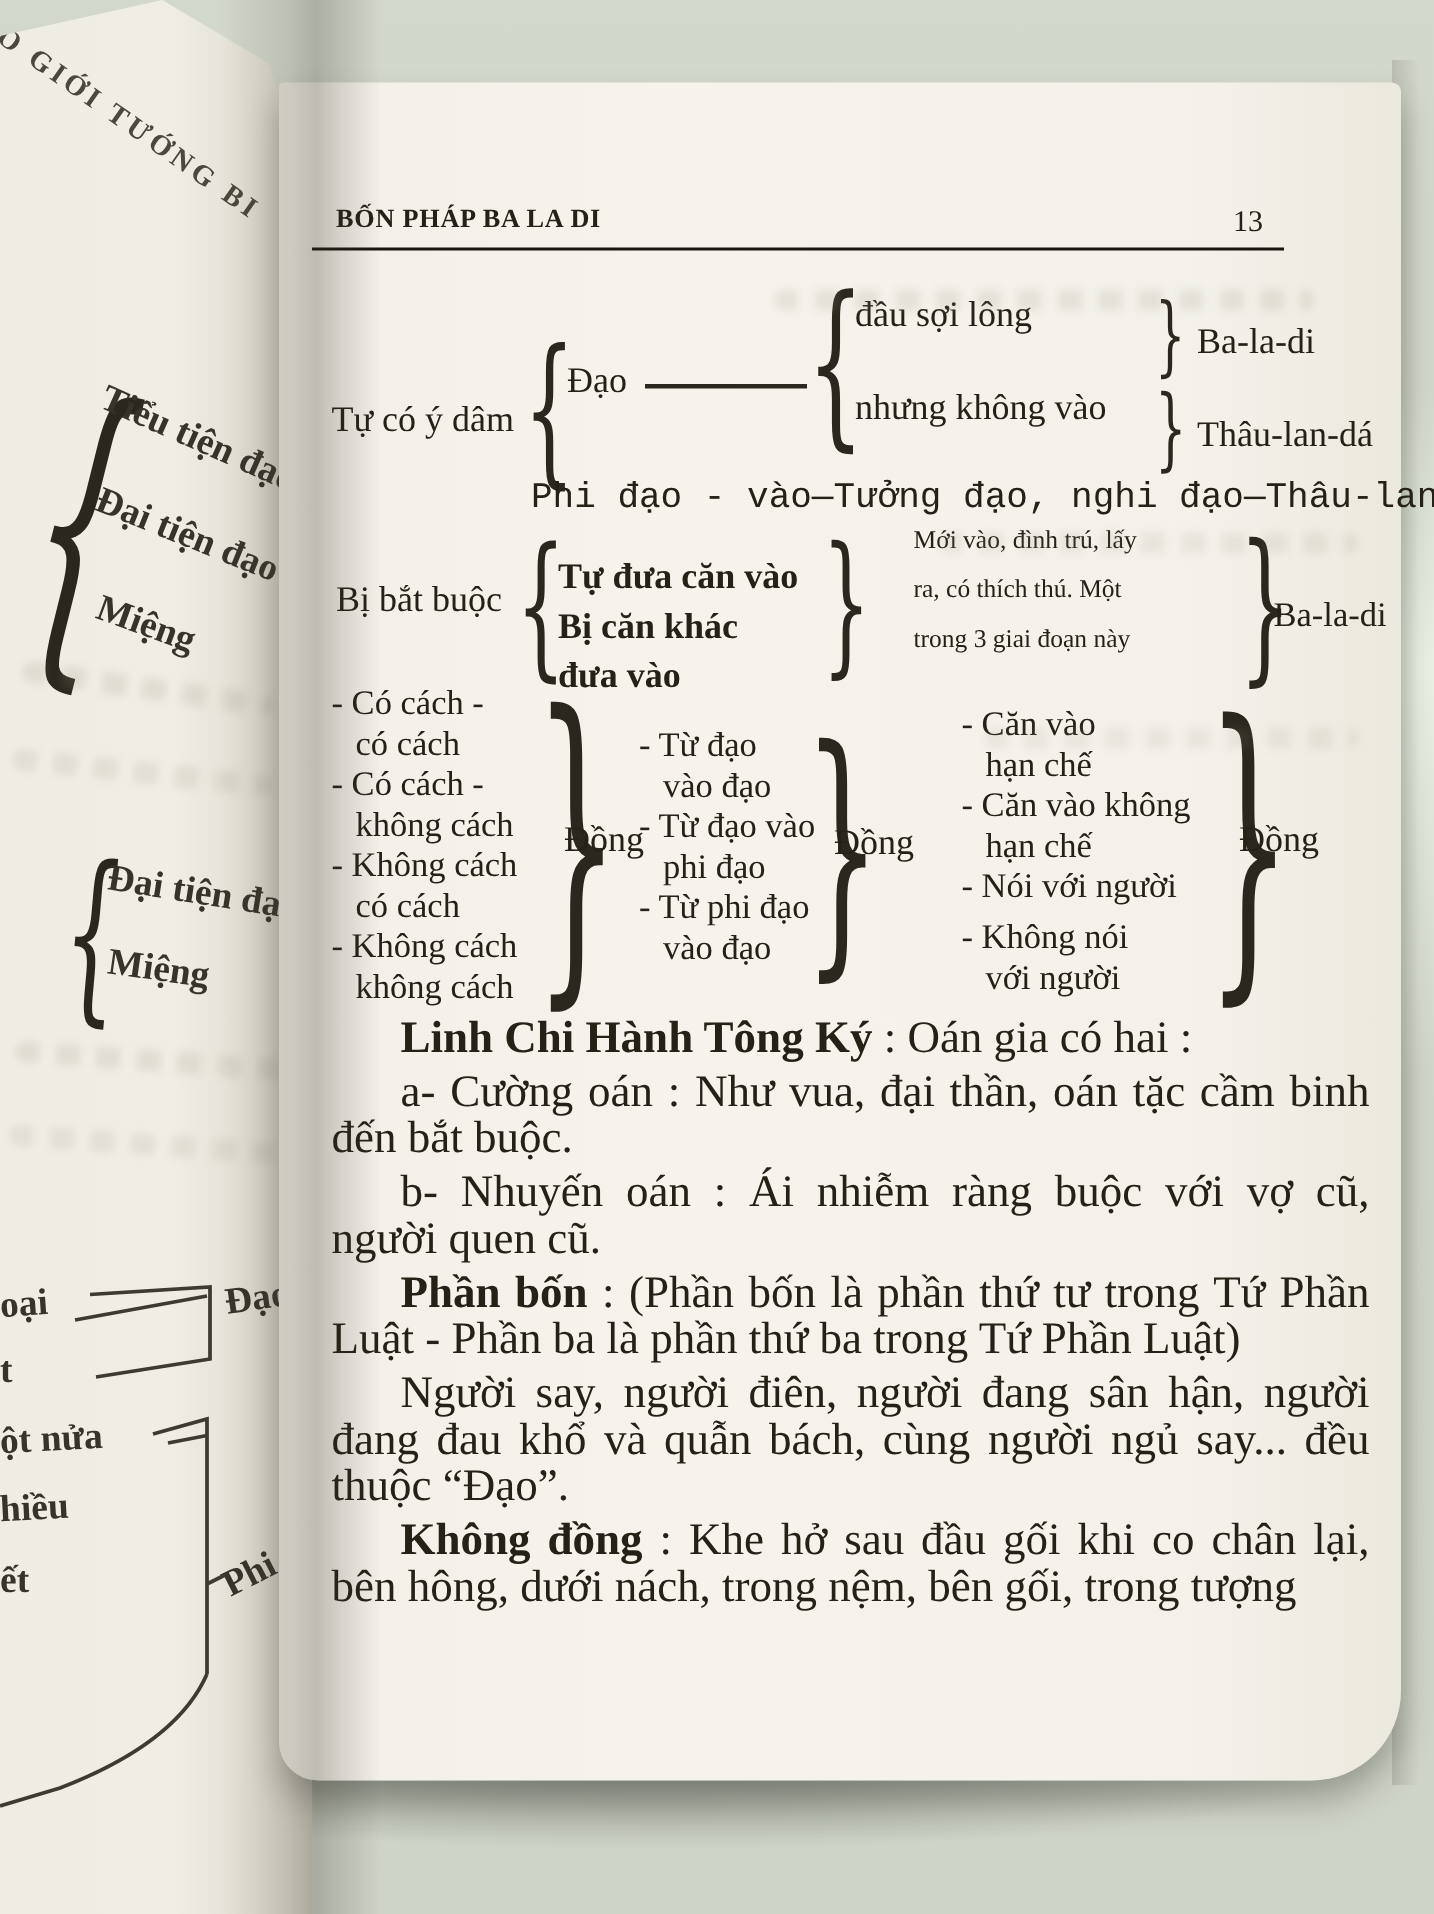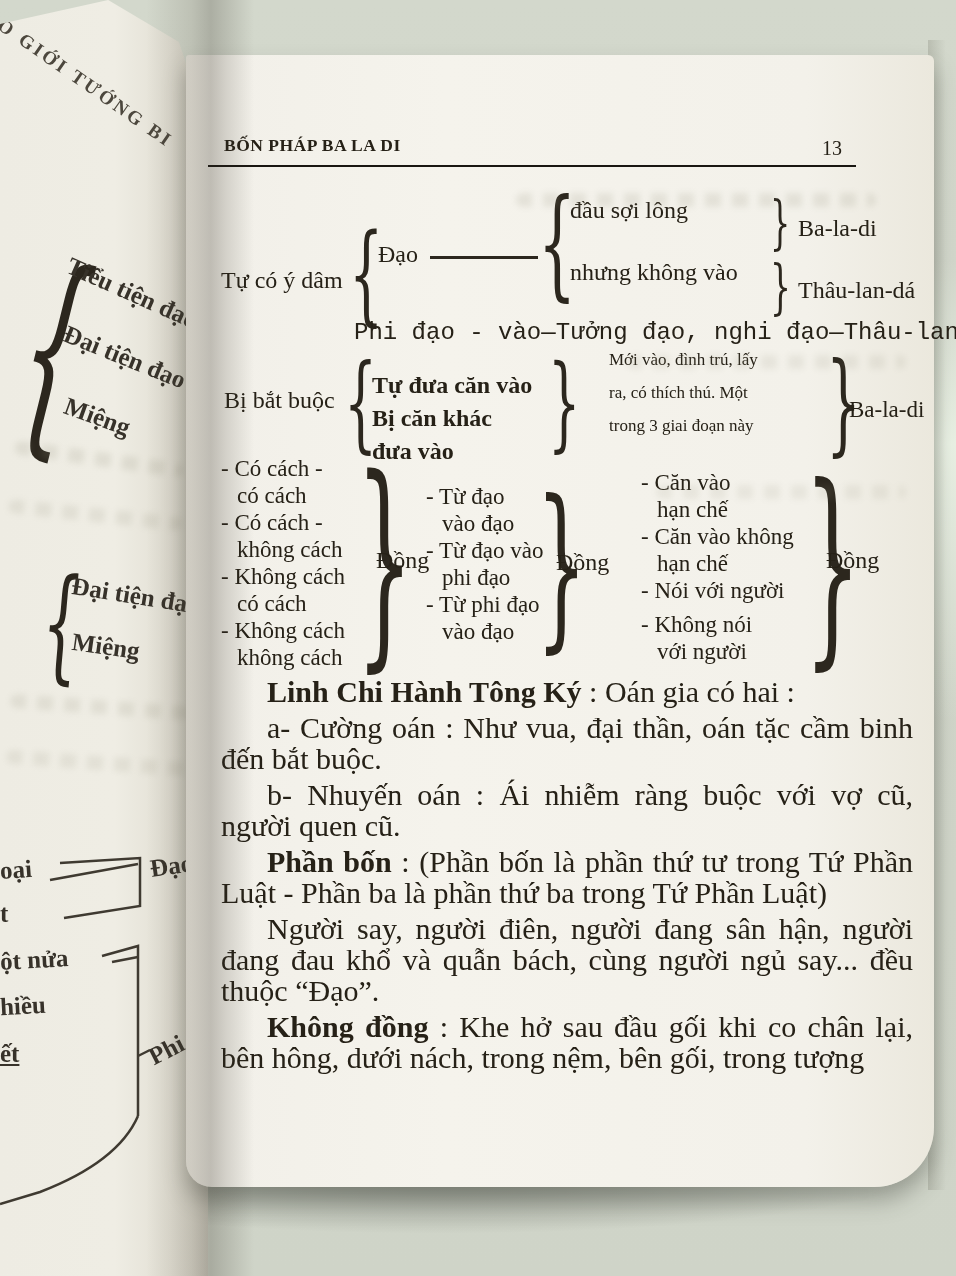--- a/index.html
+++ b/index.html
@@ -23,21 +23,21 @@
   .lp-text{position:absolute;font-size:25px;font-weight:600;color:#37322a;white-space:nowrap;}
   .lp-g1-i0{left:74px;top:252px;transform:rotate(24deg);transform-origin:left top;}
   .lp-g1-i1{left:70px;top:320px;transform:rotate(22deg);transform-origin:left top;}
   .lp-g1-i2{left:70px;top:392px;transform:rotate(20deg);transform-origin:left top;}
   .lp-g2-i0{left:74px;top:572px;transform:rotate(9deg);transform-origin:left top;}
   .lp-g2-i1{left:74px;top:628px;transform:rotate(8deg);transform-origin:left top;}
   .lp-frag0{left:0;top:856px;transform:rotate(-4deg);}
   .lp-frag1{left:0;top:900px;}
   .lp-frag2{left:0;top:946px;transform:rotate(-3deg);}
   .lp-frag3{left:0;top:992px;transform:rotate(-3deg);}
-  .lp-frag4{left:0;top:1040px;text-decoration:underline;}
+  .lp-frag4{left:0;top:1040px;}
   .lp-dao{left:150px;top:852px;transform:rotate(-8deg);font-weight:600;}
   .lp-phidao{left:146px;top:1026px;transform:rotate(-27deg);font-weight:600;}
   .lp-svg{position:absolute;left:0;top:840px;z-index:1;}
 
   
   .right-page{position:absolute;left:186px;top:55px;width:748px;height:1132px;z-index:3;
     background:linear-gradient(90deg,#e5e2d9 0px,#f2f0e9 40px,#f5f3ec 260px,#f3f1ea 620px,#ebe8dd 748px);
     border-radius:3px 6px 60px 26px;box-shadow:0 14px 22px rgba(60,64,55,.35);}
   .gutter-shade{position:absolute;left:146px;top:0;width:108px;height:1276px;z-index:4;pointer-events:none;
     background:linear-gradient(90deg,rgba(80,74,60,0) 0%,rgba(80,74,60,.16) 42%,rgba(55,50,40,.25) 60%,rgba(80,74,60,0) 100%);}

